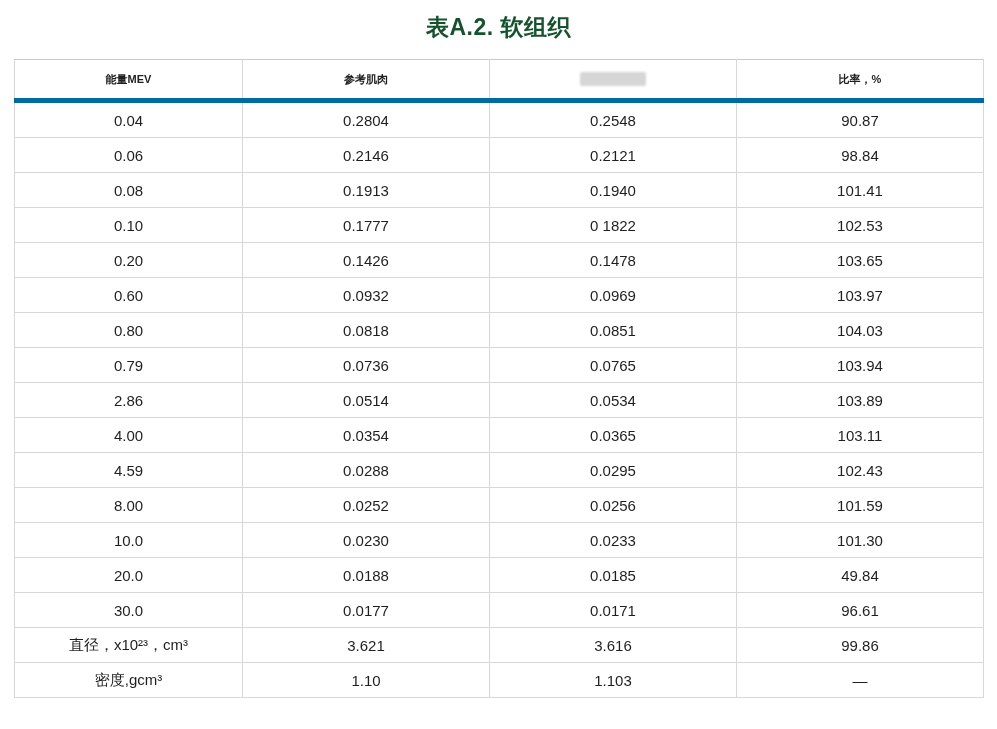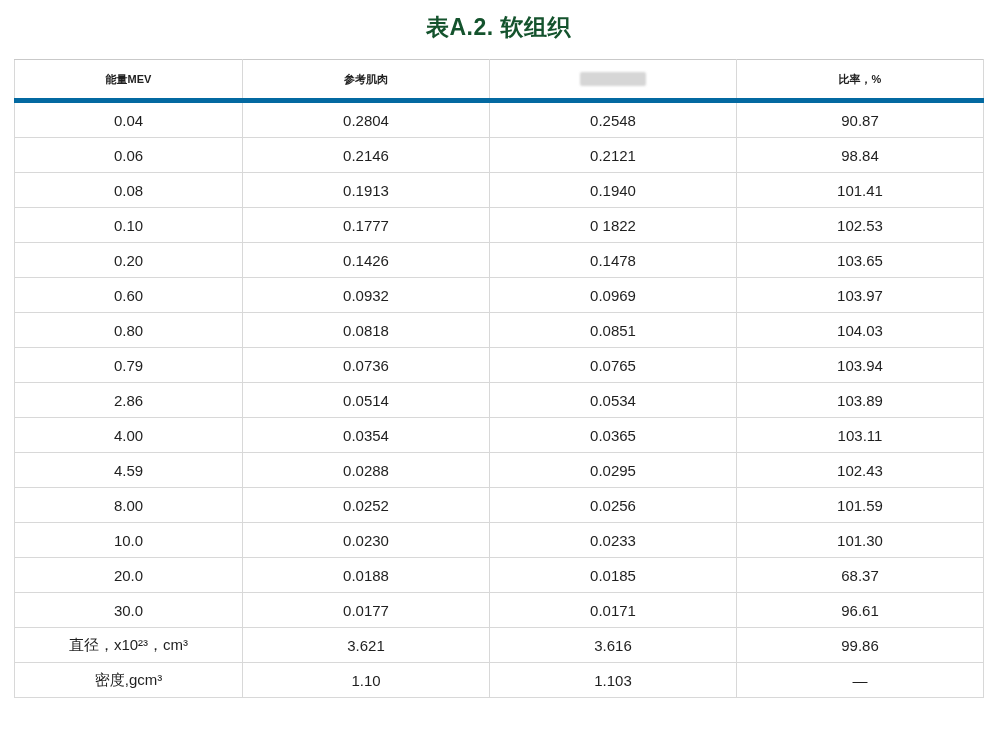--- a/index.html
+++ b/index.html
@@ -174,21 +174,21 @@
           <tr>
             <td>10.0</td>
             <td>0.0230</td>
             <td>0.0233</td>
             <td>101.30</td>
           </tr>
           <tr>
             <td>20.0</td>
             <td>0.0188</td>
             <td>0.0185</td>
-            <td>68.37</td>
+            <td>49.84</td>
           </tr>
           <tr>
             <td>30.0</td>
             <td>0.0177</td>
             <td>0.0171</td>
             <td>96.61</td>
           </tr>
           <tr>
             <td class="label-cell">直径，x10²³，cm³</td>
             <td>3.621</td>

